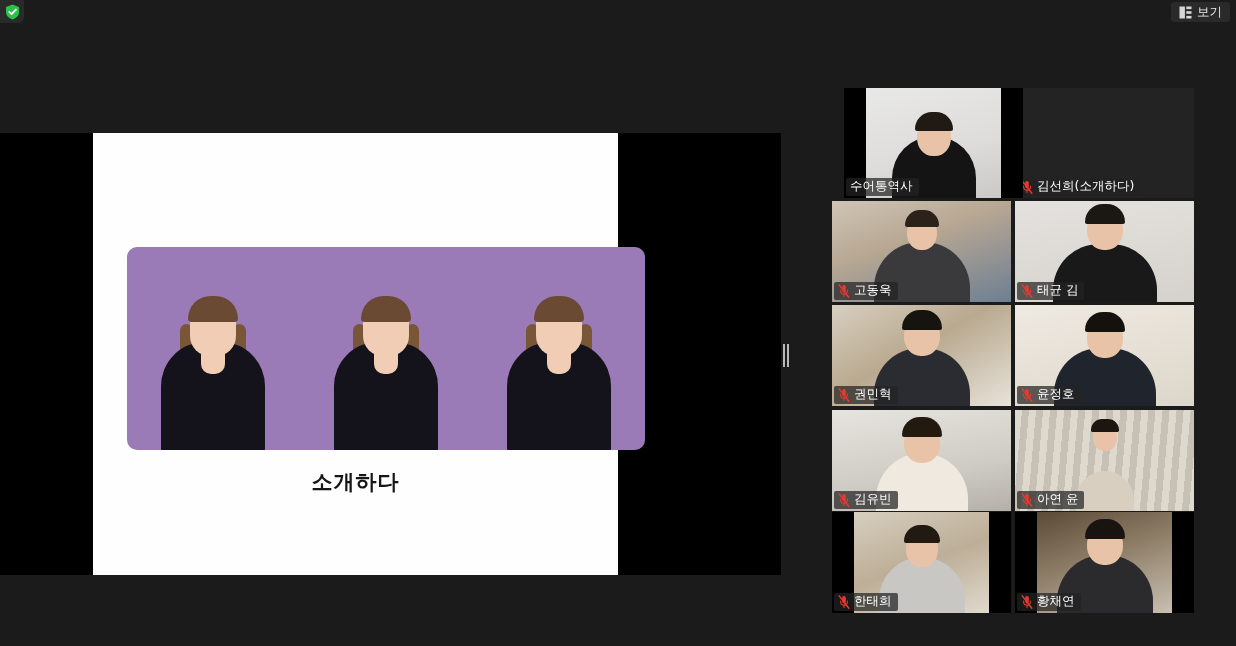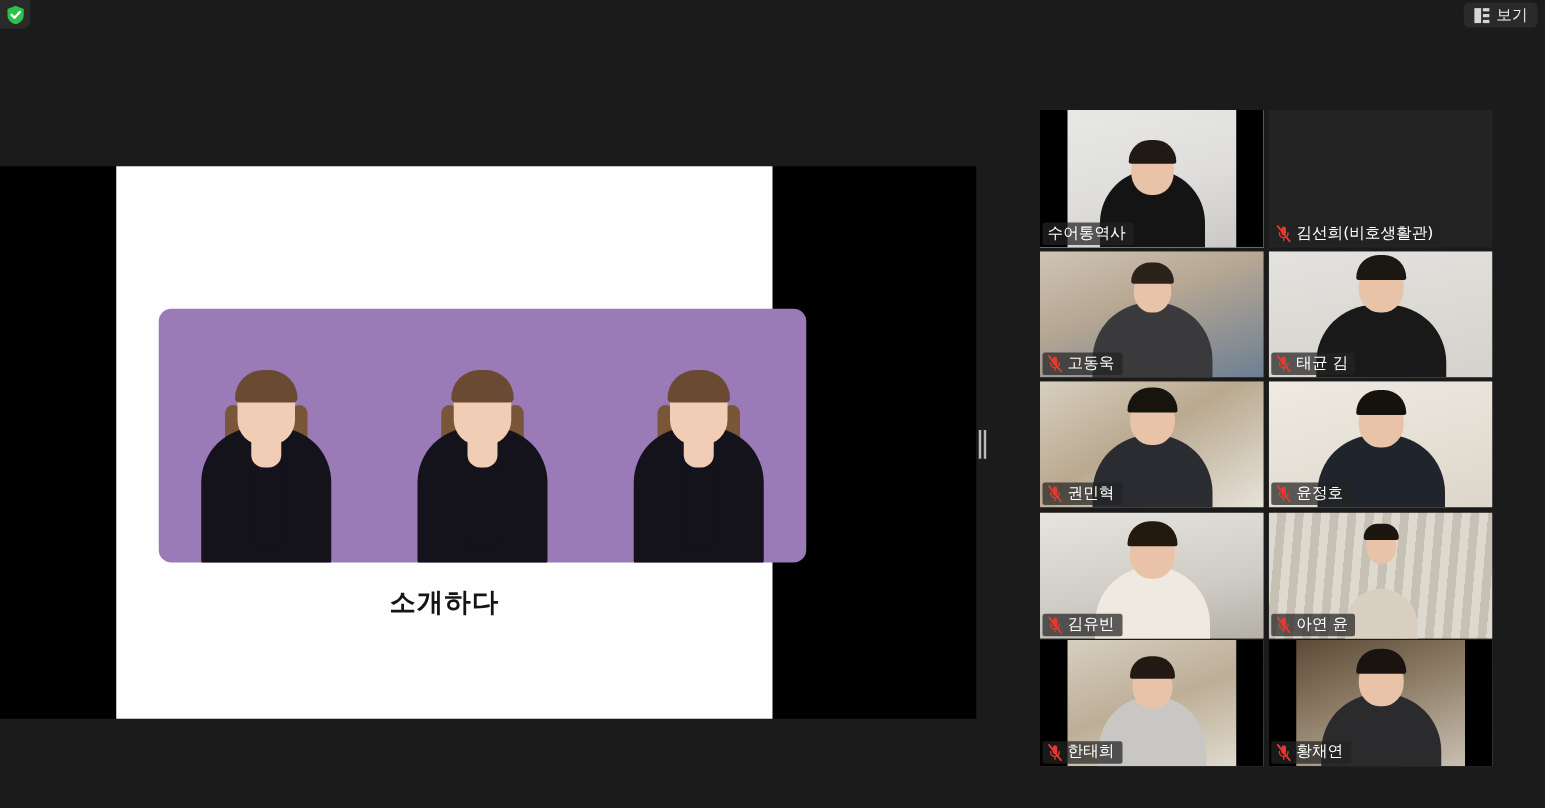--- a/index.html
+++ b/index.html
@@ -182,42 +182,42 @@
       <div class="caption">소개하다</div>
     </div>
   </div>
 
   <div class="drag-handle">
     <i></i>
       <i></i>
   </div>
 
   <div class="strip">
-      <div class="tile speaking" style="left: 0px; top: 0px; height: 110px;">
+      <div class="tile speaking" style="left: 12px; top: 0px; height: 110px;">
         <div class="vid bg-office">
 
     <div class="person p-torso" style="bottom:0;width:84px;height:62px;background:#141414;"></div>
     <div class="person p-head" style="bottom:42px;width:34px;height:39px;background:#e9c3a7;"></div>
     <div class="person" style="bottom:67px;width:38px;height:19px;background:#211a14;border-radius:34px 34px 4px 4px;"></div>
       </div>
         <div class="letterbox-l"></div>
         <div class="letterbox-r"></div>
         <div class="namebar">
           <span class="nm">수어통역사</span>
         </div>
       </div>
       <div class="tile nameonly" style="left: 183px; top: 0px; height: 110px;">
         <div class="namebar">
           <svg class="mic-ic" width="12" height="14" viewBox="0 0 12 14">
   <path d="M6 1.1c-1 0-1.8.8-1.8 1.8v3.6c0 1 .8 1.8 1.8 1.8s1.8-.8 1.8-1.8V2.9c0-1-.8-1.8-1.8-1.8z" fill="#e8392f"></path>
   <path d="M2.6 6.1v.6c0 1.9 1.5 3.4 3.4 3.4s3.4-1.5 3.4-3.4v-.6" stroke="#e8392f" stroke-width="1.1" fill="none" stroke-linecap="round"></path>
   <path d="M6 10.1v2.3" stroke="#e8392f" stroke-width="1.1" stroke-linecap="round"></path>
   <path d="M1.2 0.9 L10.8 13.2" stroke="#e8392f" stroke-width="1.5" stroke-linecap="round"></path>
 </svg>
-          <span class="nm">김선희(비호생활관)</span>
+          <span class="nm">김선희(소개하다)</span>
         </div>
       </div>
       <div class="tile" style="left: 0px; top: 113px; height: 101px; padding-left: 40px;">
         <div class="vid bg-gym">
 
     <div class="person p-torso" style="bottom:0;width:96px;height:60px;background:#3a3a3c;"></div>
     <div class="person p-head" style="bottom:52px;width:30px;height:35px;background:#e9c3a7;"></div>
     <div class="person" style="bottom:75px;width:34px;height:17px;background:#2b2219;border-radius:30px 30px 4px 4px;"></div>
       </div>
         <div class="namebar">

